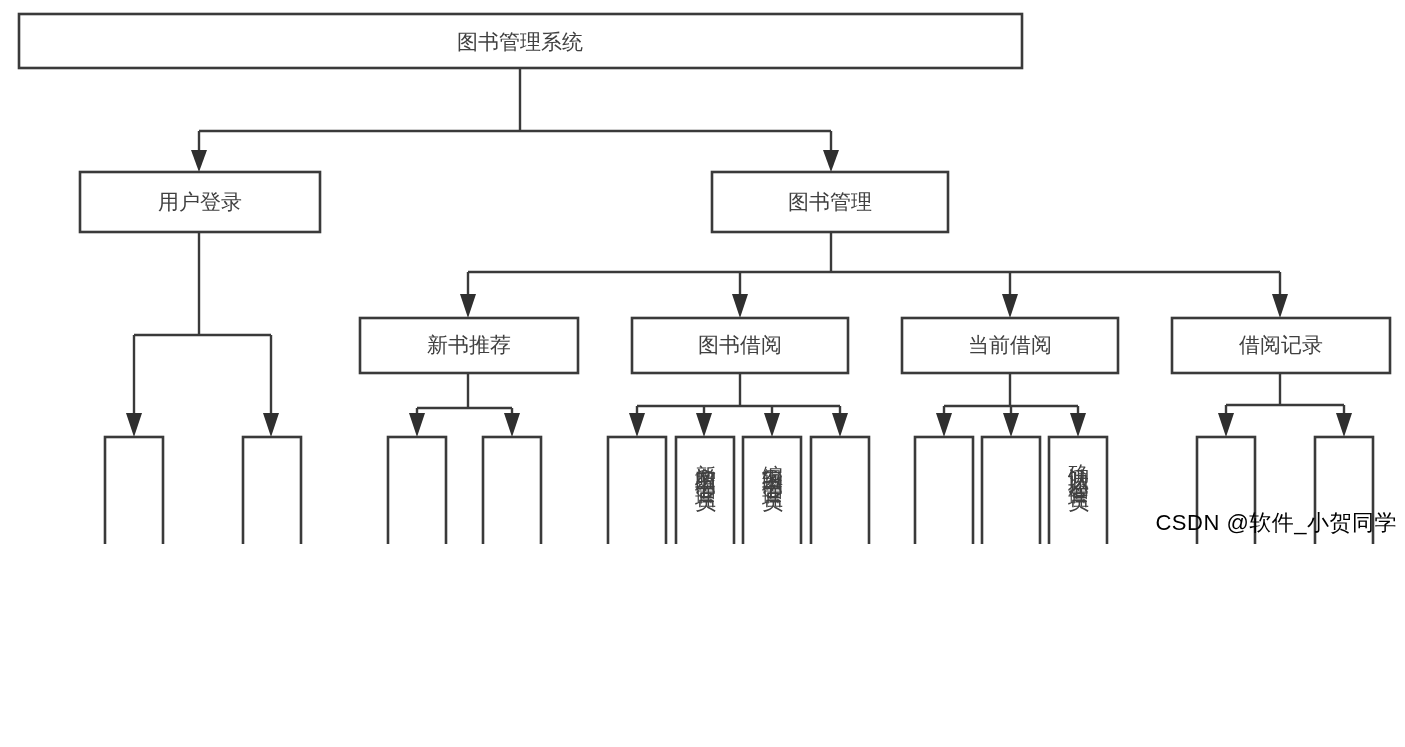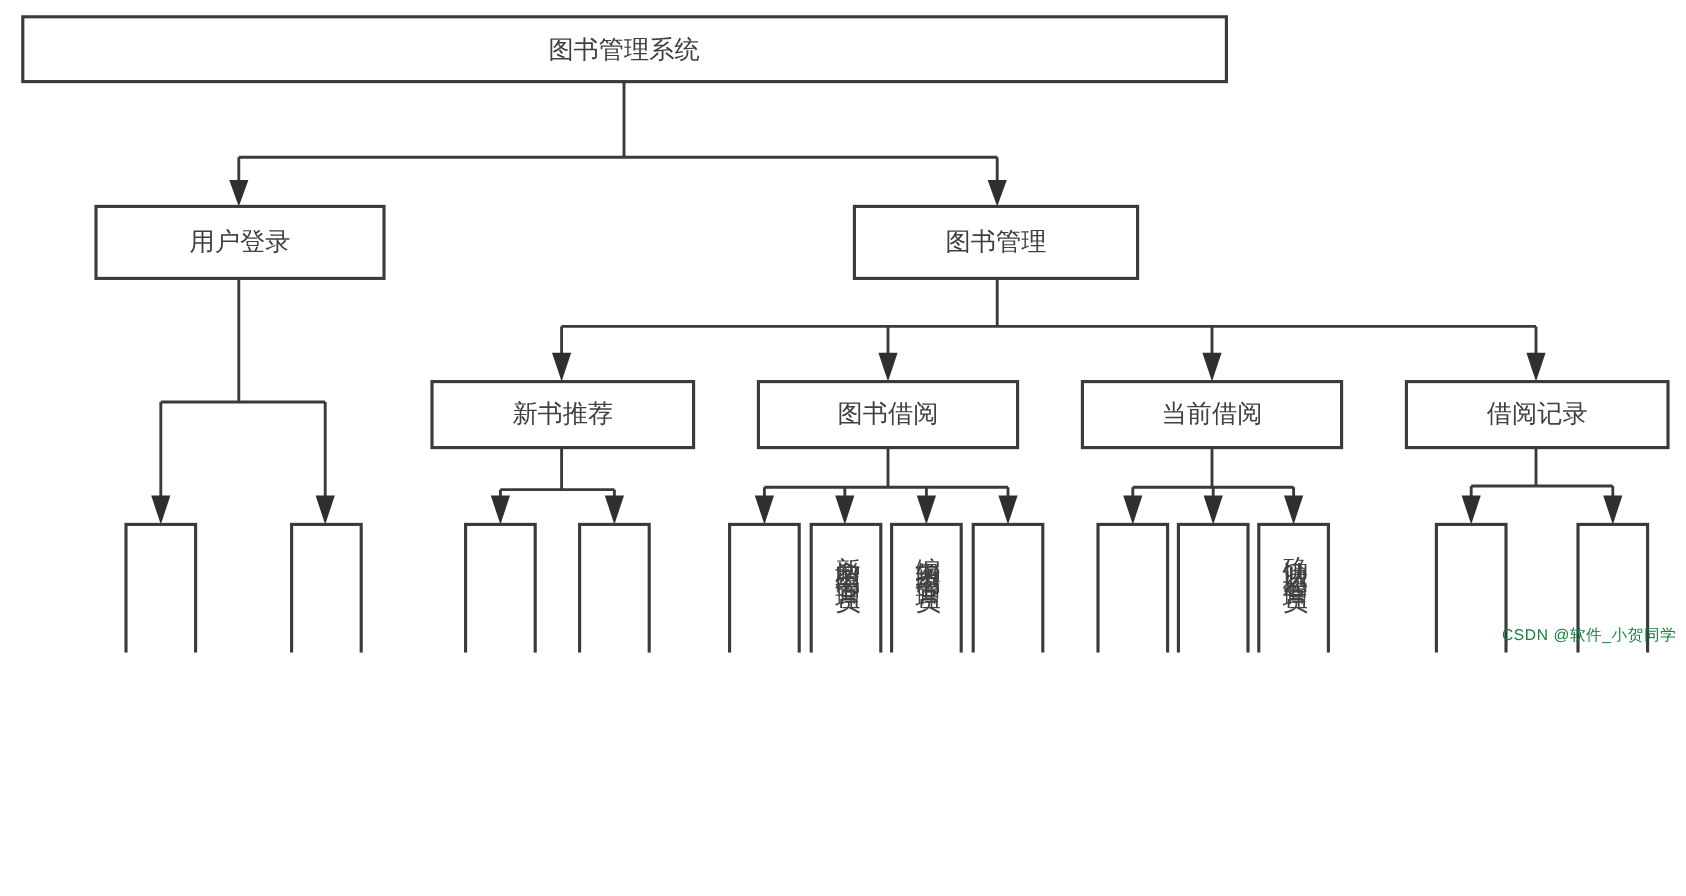--- a/index.html
+++ b/index.html
@@ -60,22 +60,22 @@
     letter-spacing: 4px;
     color: #404040;
     white-space: nowrap;
     pointer-events: none;
   }
   .watermark {
     position: absolute;
     right: 8px;
     bottom: 6px;
     font-family: "Liberation Sans", "DejaVu Sans", sans-serif;
-    font-size: 13px;
-    color: #15803d;
+    font-size: 22px;
+    color: #000000;
     letter-spacing: 0.5px;
     white-space: nowrap;
     text-align: center;
   }
 </style>
 </head>
 <body>
 
 <div id="diagram-root">
 

